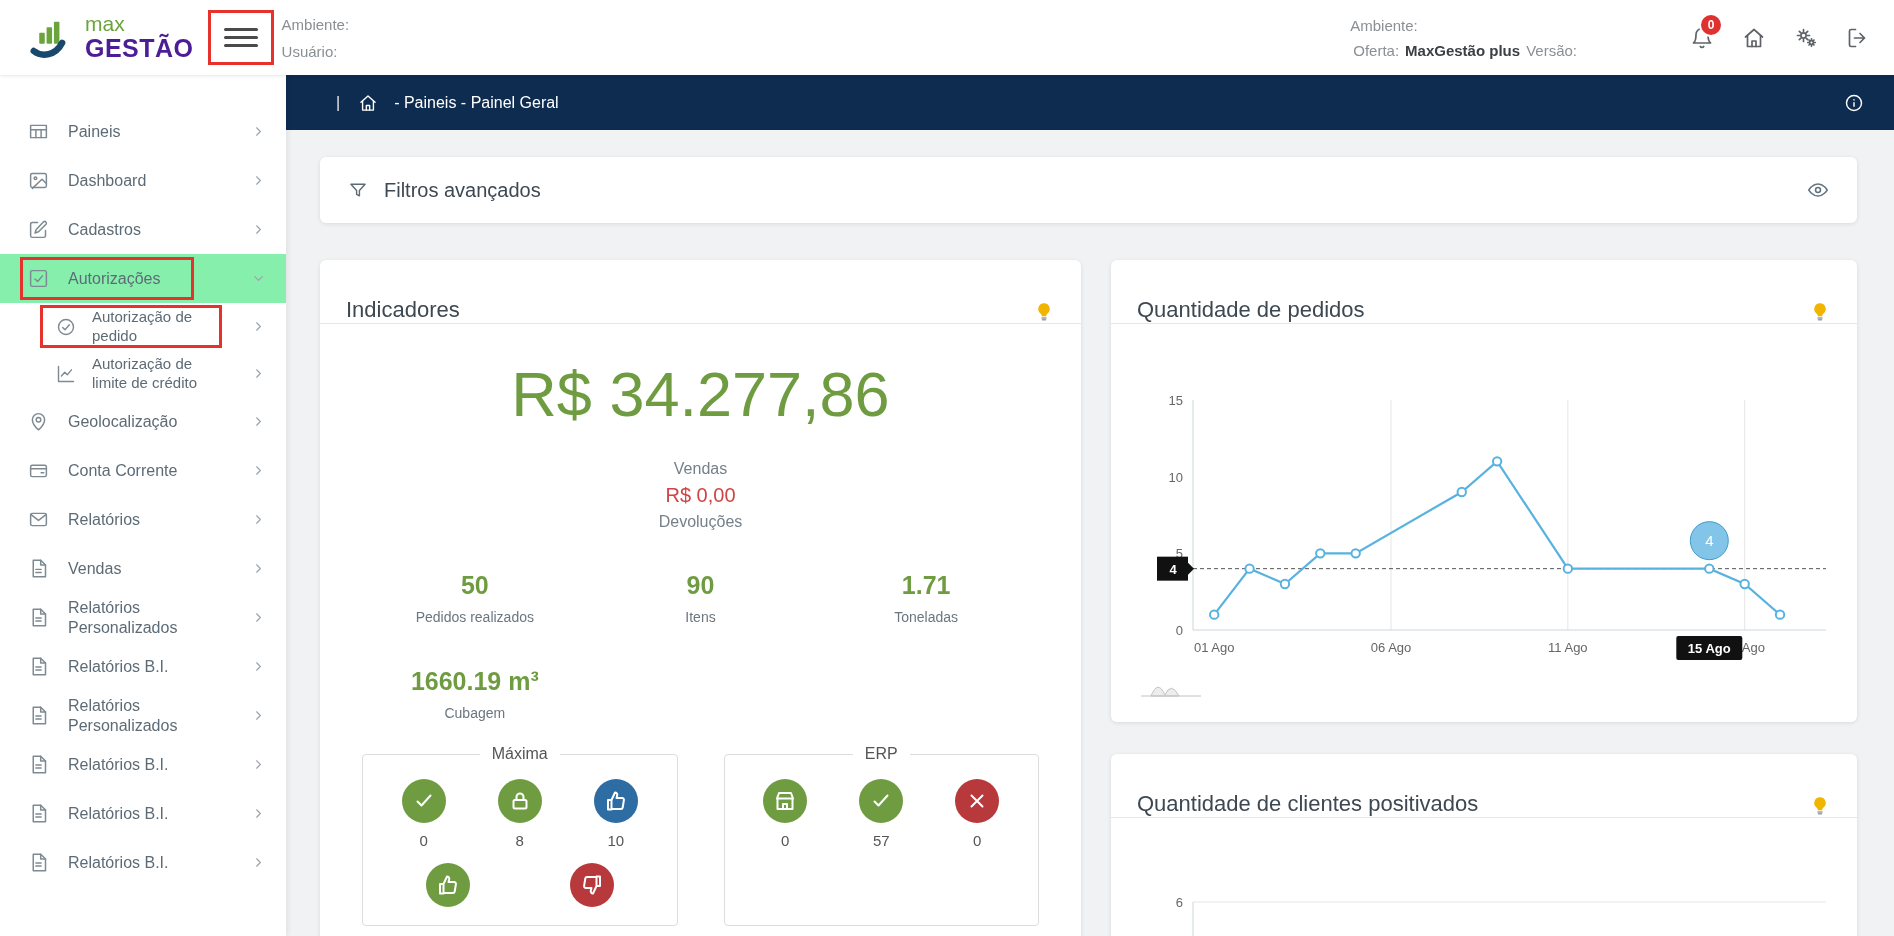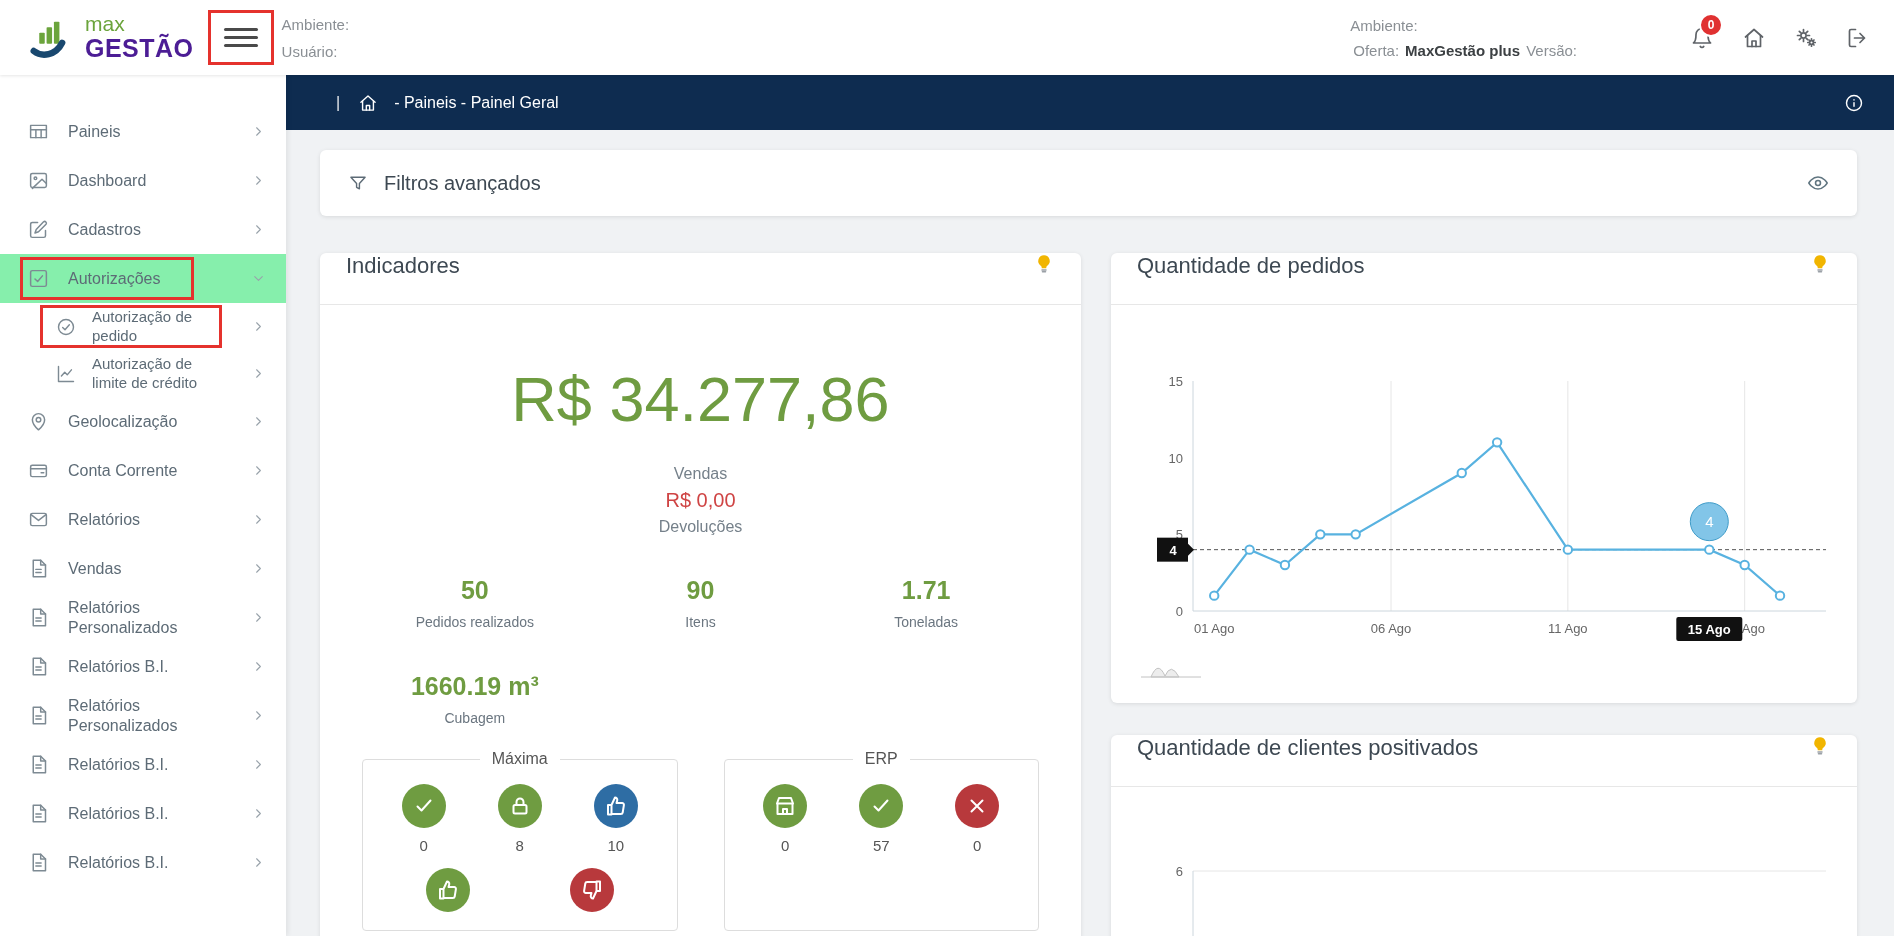--- a/index.html
+++ b/index.html
@@ -46,40 +46,40 @@
   .sb-label{flex:1;line-height:1.25;max-width:158px}
   .sb-item .sb-chev{width:15px;height:15px;margin:0 0 0 auto;color:#98a2aa;flex:none}
   .sb-item.active{background:#86efac}
   .sb-sub{padding-left:56px;font-size:15px;min-height:47px}
   .sb-sub .sicon{width:20px;height:20px;margin-right:16px}
   .sb-sub .sb-label{max-width:118px}
   .ann-auth{left:20px;right:92px;top:3px;bottom:3px}
   .ann-sub{left:40px;right:64px;top:2px;bottom:2px}
 
   
-  .main{flex:1;padding:20px 37px 0 34px;overflow:hidden}
+  .main{flex:1;padding:27px 37px 0 34px;overflow:hidden}
   .card{background:#fff;border-radius:6px;box-shadow:0 1px 4px rgba(0,0,0,.10)}
   .filters-card{height:66px;display:flex;align-items:center;padding:0 28px;margin-bottom:37px;cursor:pointer}
   .f-funnel{color:#5d6b76;margin-right:16px}
   .f-funnel svg{width:20px;height:20px}
   .filters-title{font-size:20px;color:#3d4852}
   .filters-eye{margin-left:auto;color:#607580}
   .filters-eye svg{width:22px;height:22px}
   .cols{display:flex;gap:30px;align-items:flex-start}
   .col-left{width:761px;flex:none}
   .col-right{flex:1;display:flex;flex-direction:column;gap:32px}
-  .card-head{height:52px;display:flex;align-items:flex-start;padding:0 26px;border-bottom:1px solid #e7e7e7}
+  .card-head{height:64px;display:flex;align-items:flex-end;padding:0 26px;border-bottom:1px solid #e7e7e7}
   .card-title{font-size:22px;font-weight:400;color:#3d4852}
   .bulb-wrap{margin-left:auto;cursor:pointer}
   .bulb-wrap svg{width:22px;height:22px}
 
   
   .ind-card{height:700px;overflow:hidden}
   .ind-body{padding:0 42px;text-align:center}
-  .big-num{margin-top:58px;font-size:63px;color:#6f9c41}
+  .big-num{margin-top:34px;font-size:63px;color:#6f9c41}
   .sub1{margin-top:30px;font-size:16px;color:#75808a}
   .sub2{margin-top:6px;font-size:20px;color:#cf4444}
   .sub3{margin-top:6px;font-size:16px;color:#75808a}
   .stats{display:grid;grid-template-columns:1fr 1fr 1fr;margin-top:40px;row-gap:42px}
   .stat-val{font-size:25px;font-weight:bold;color:#6f9c41}
   .stat-lbl{margin-top:9px;font-size:14px;color:#6b7680}
   .groups{display:flex;gap:46px;margin-top:24px}
   fieldset.grp{flex:1;border:1px solid #ddd;border-radius:4px;padding:2px 8px 18px}
   .grp legend{margin:0 auto;padding:0 12px;font-size:16px;color:#555}
   .grp-row{display:flex;justify-content:center;gap:52px;margin-top:14px}

